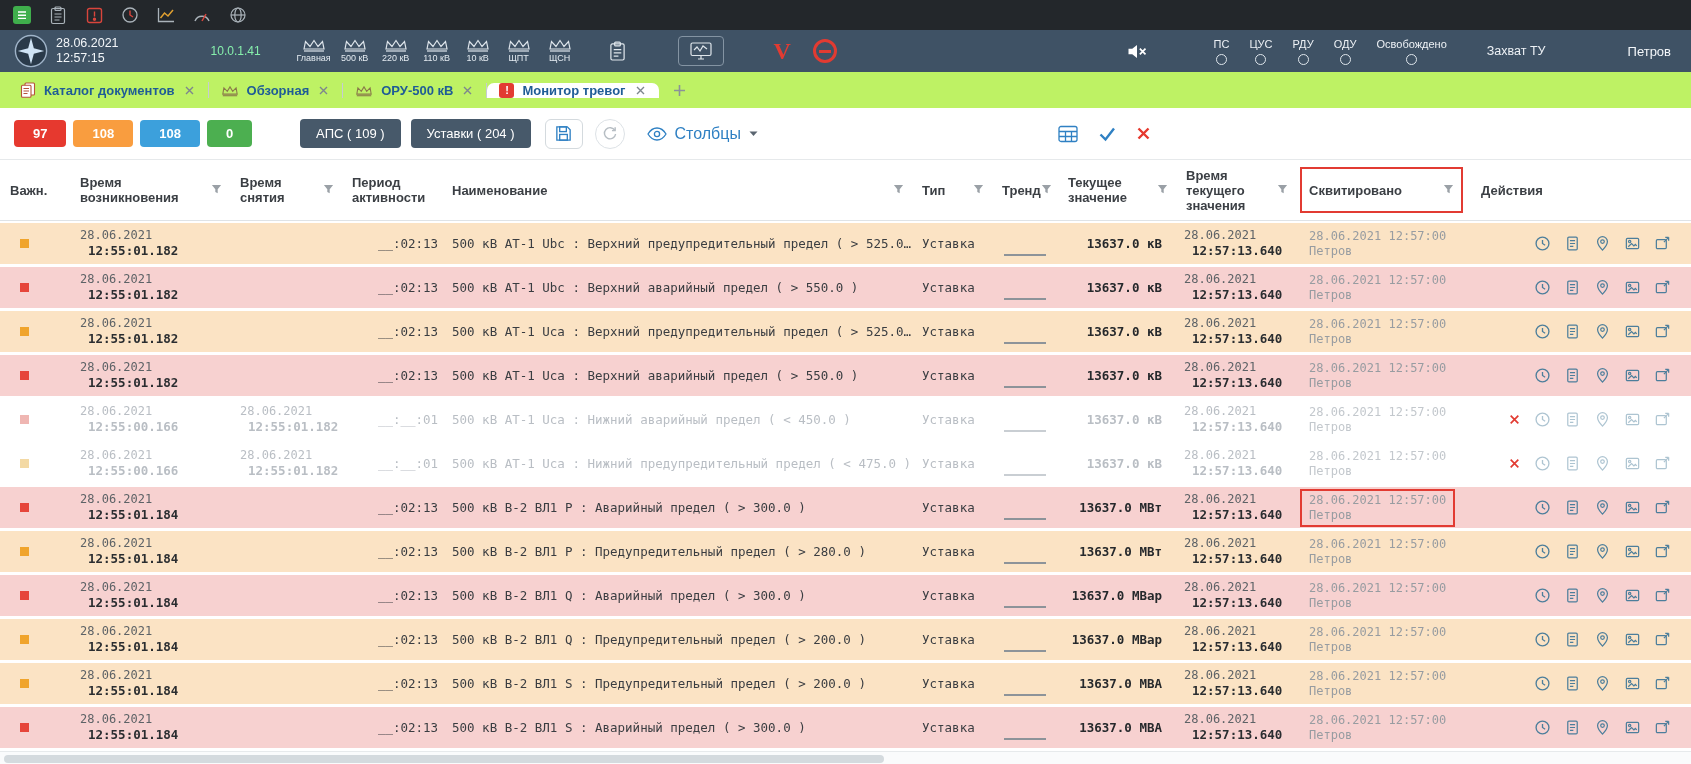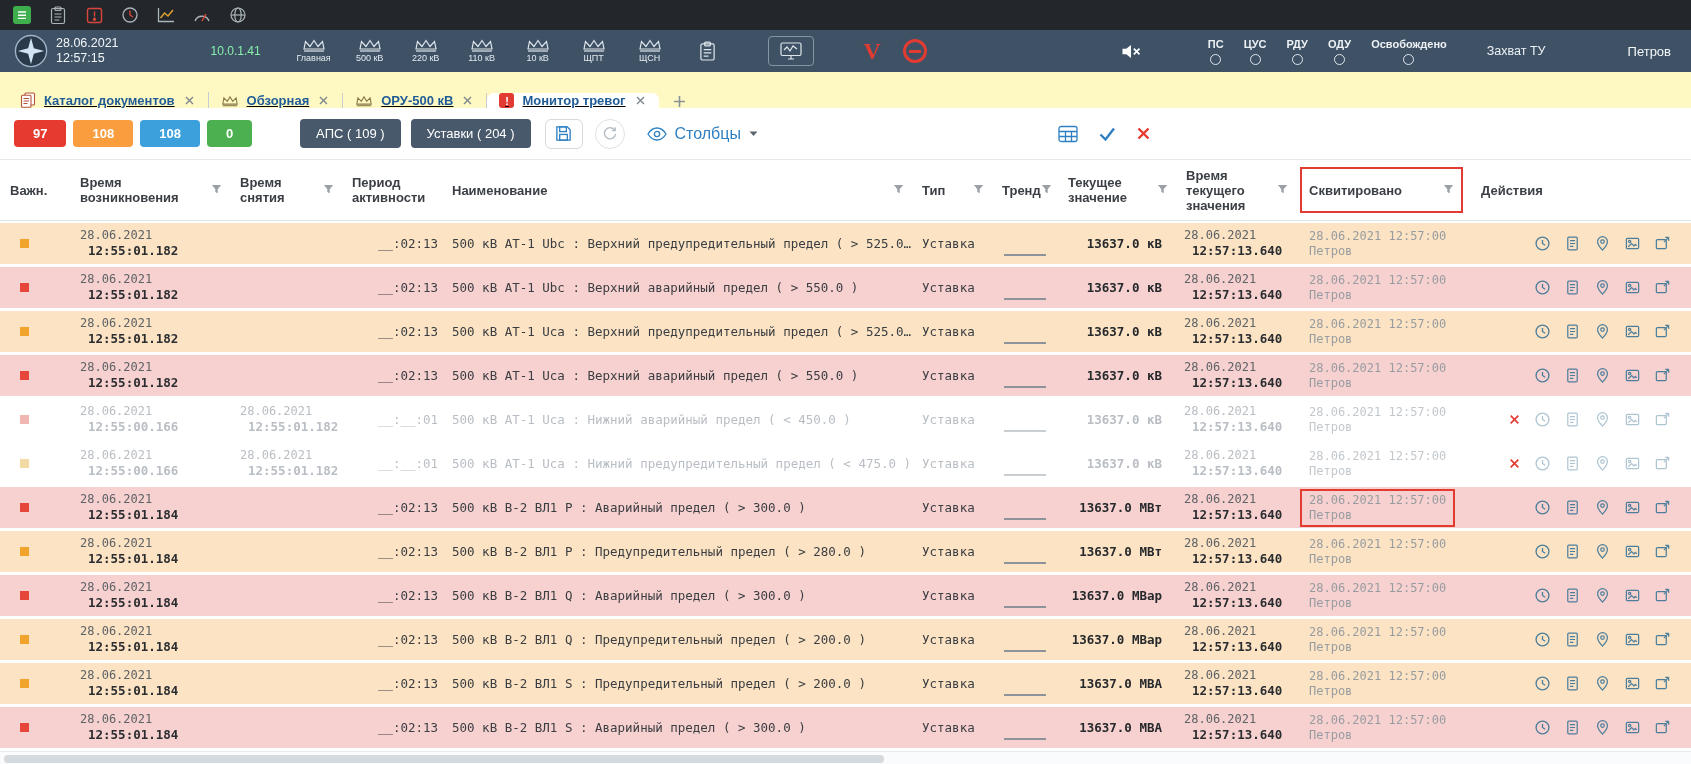--- a/index.html
+++ b/index.html
@@ -10,43 +10,43 @@
   .topbar { height:30px; background:#23272b; display:flex; align-items:center;
     gap:16px; padding:0 12px; }
   .tb-icon { width:20px; height:20px; display:flex; align-items:center; justify-content:center; cursor:pointer; }
 
   
   .header { height:42px; background:#3f5265; display:flex; align-items:center;
     color:#fff; padding:0 14px; }
   .logo { width:34px; height:34px; flex:0 0 auto; }
   .datetime { margin-left:8px; font-size:12.5px; line-height:15px; color:#f2f5f8; }
   .ip { margin-left:92px; font-size:12px; color:#86efac; }
-  .nav { display:flex; gap:18px; margin-left:34px; }
+  .nav { display:flex; gap:3px; margin-left:34px; }
   .nav-item { display:flex; flex-direction:column; align-items:center; width:38px; cursor:pointer; }
   .nav-label { font-size:9px; color:#e3eaf0; margin-top:1px; white-space:nowrap; }
   .hdr-clip { margin-left:30px; cursor:pointer; display:flex; }
   .monitor-box { margin-left:52px; width:46px; height:30px; border:1px solid #8494a3;
     border-radius:4px; display:flex; align-items:center; justify-content:center; cursor:pointer; }
   .v-badge { margin-left:50px; font-family:"Liberation Serif", serif; font-weight:bold;
     font-size:24px; color:#e23b32; cursor:pointer; line-height:1; }
   .stop-badge { margin-left:22px; width:24px; height:24px; border:3px solid #e23b32;
     border-radius:50%; position:relative; cursor:pointer; }
   .stop-badge::after { content:""; position:absolute; left:3px; right:3px; top:50%;
     height:3px; margin-top:-1.5px; background:#e23b32; }
   .hdr-right { margin-left:auto; display:flex; align-items:center; gap:26px; }
   .mute { display:flex; cursor:pointer; margin-right:40px; }
   .statuses { display:flex; gap:20px; }
-  .st-item { display:flex; flex-direction:column; align-items:center; cursor:pointer;font-weight:bold; }
+  .st-item { display:flex; flex-direction:column; align-items:center; cursor:pointer; }
   .st-label { font-size:11px; color:#eef2f6; white-space:nowrap; }
   .st-circle { width:11px; height:11px; border:1.5px solid #dfe6ec; border-radius:50%; margin-top:4px; }
   .capture { font-size:12.5px; color:#eef2f6; margin-left:14px; }
   .user { font-size:13px; color:#f4f7fa; margin-left:56px; margin-right:6px; }
 
   
-  .tabbar { height:36px; background:#fef9c3; display:flex; align-items:flex-end; padding-left:8px;text-decoration:underline; }
+  .tabbar { height:36px; background:#bef264; display:flex; align-items:center; padding-left:8px; }
   .tab { display:flex; align-items:center; gap:8px; padding:0 12px; cursor:pointer;
     border-right:1px solid #c6ccd2; }
   .tab-label { font-size:13px; font-weight:bold; color:#1f5c96; white-space:nowrap; }
   .tab.active { background:#fff; border-radius:7px 7px 0 0; border-right:none; }
   .tab-close { display:flex; padding:2px; cursor:pointer; }
   .alarm-tab-ic { width:15px; height:15px; background:#e23b32; border-radius:3px;
     color:#fff; font-size:11px; font-weight:bold; display:flex; align-items:center;
     justify-content:center; }
   .alarm-tab-ic::after { content:"!"; }
   .tab-add { display:flex; align-items:center; padding:0 14px; cursor:pointer; }

